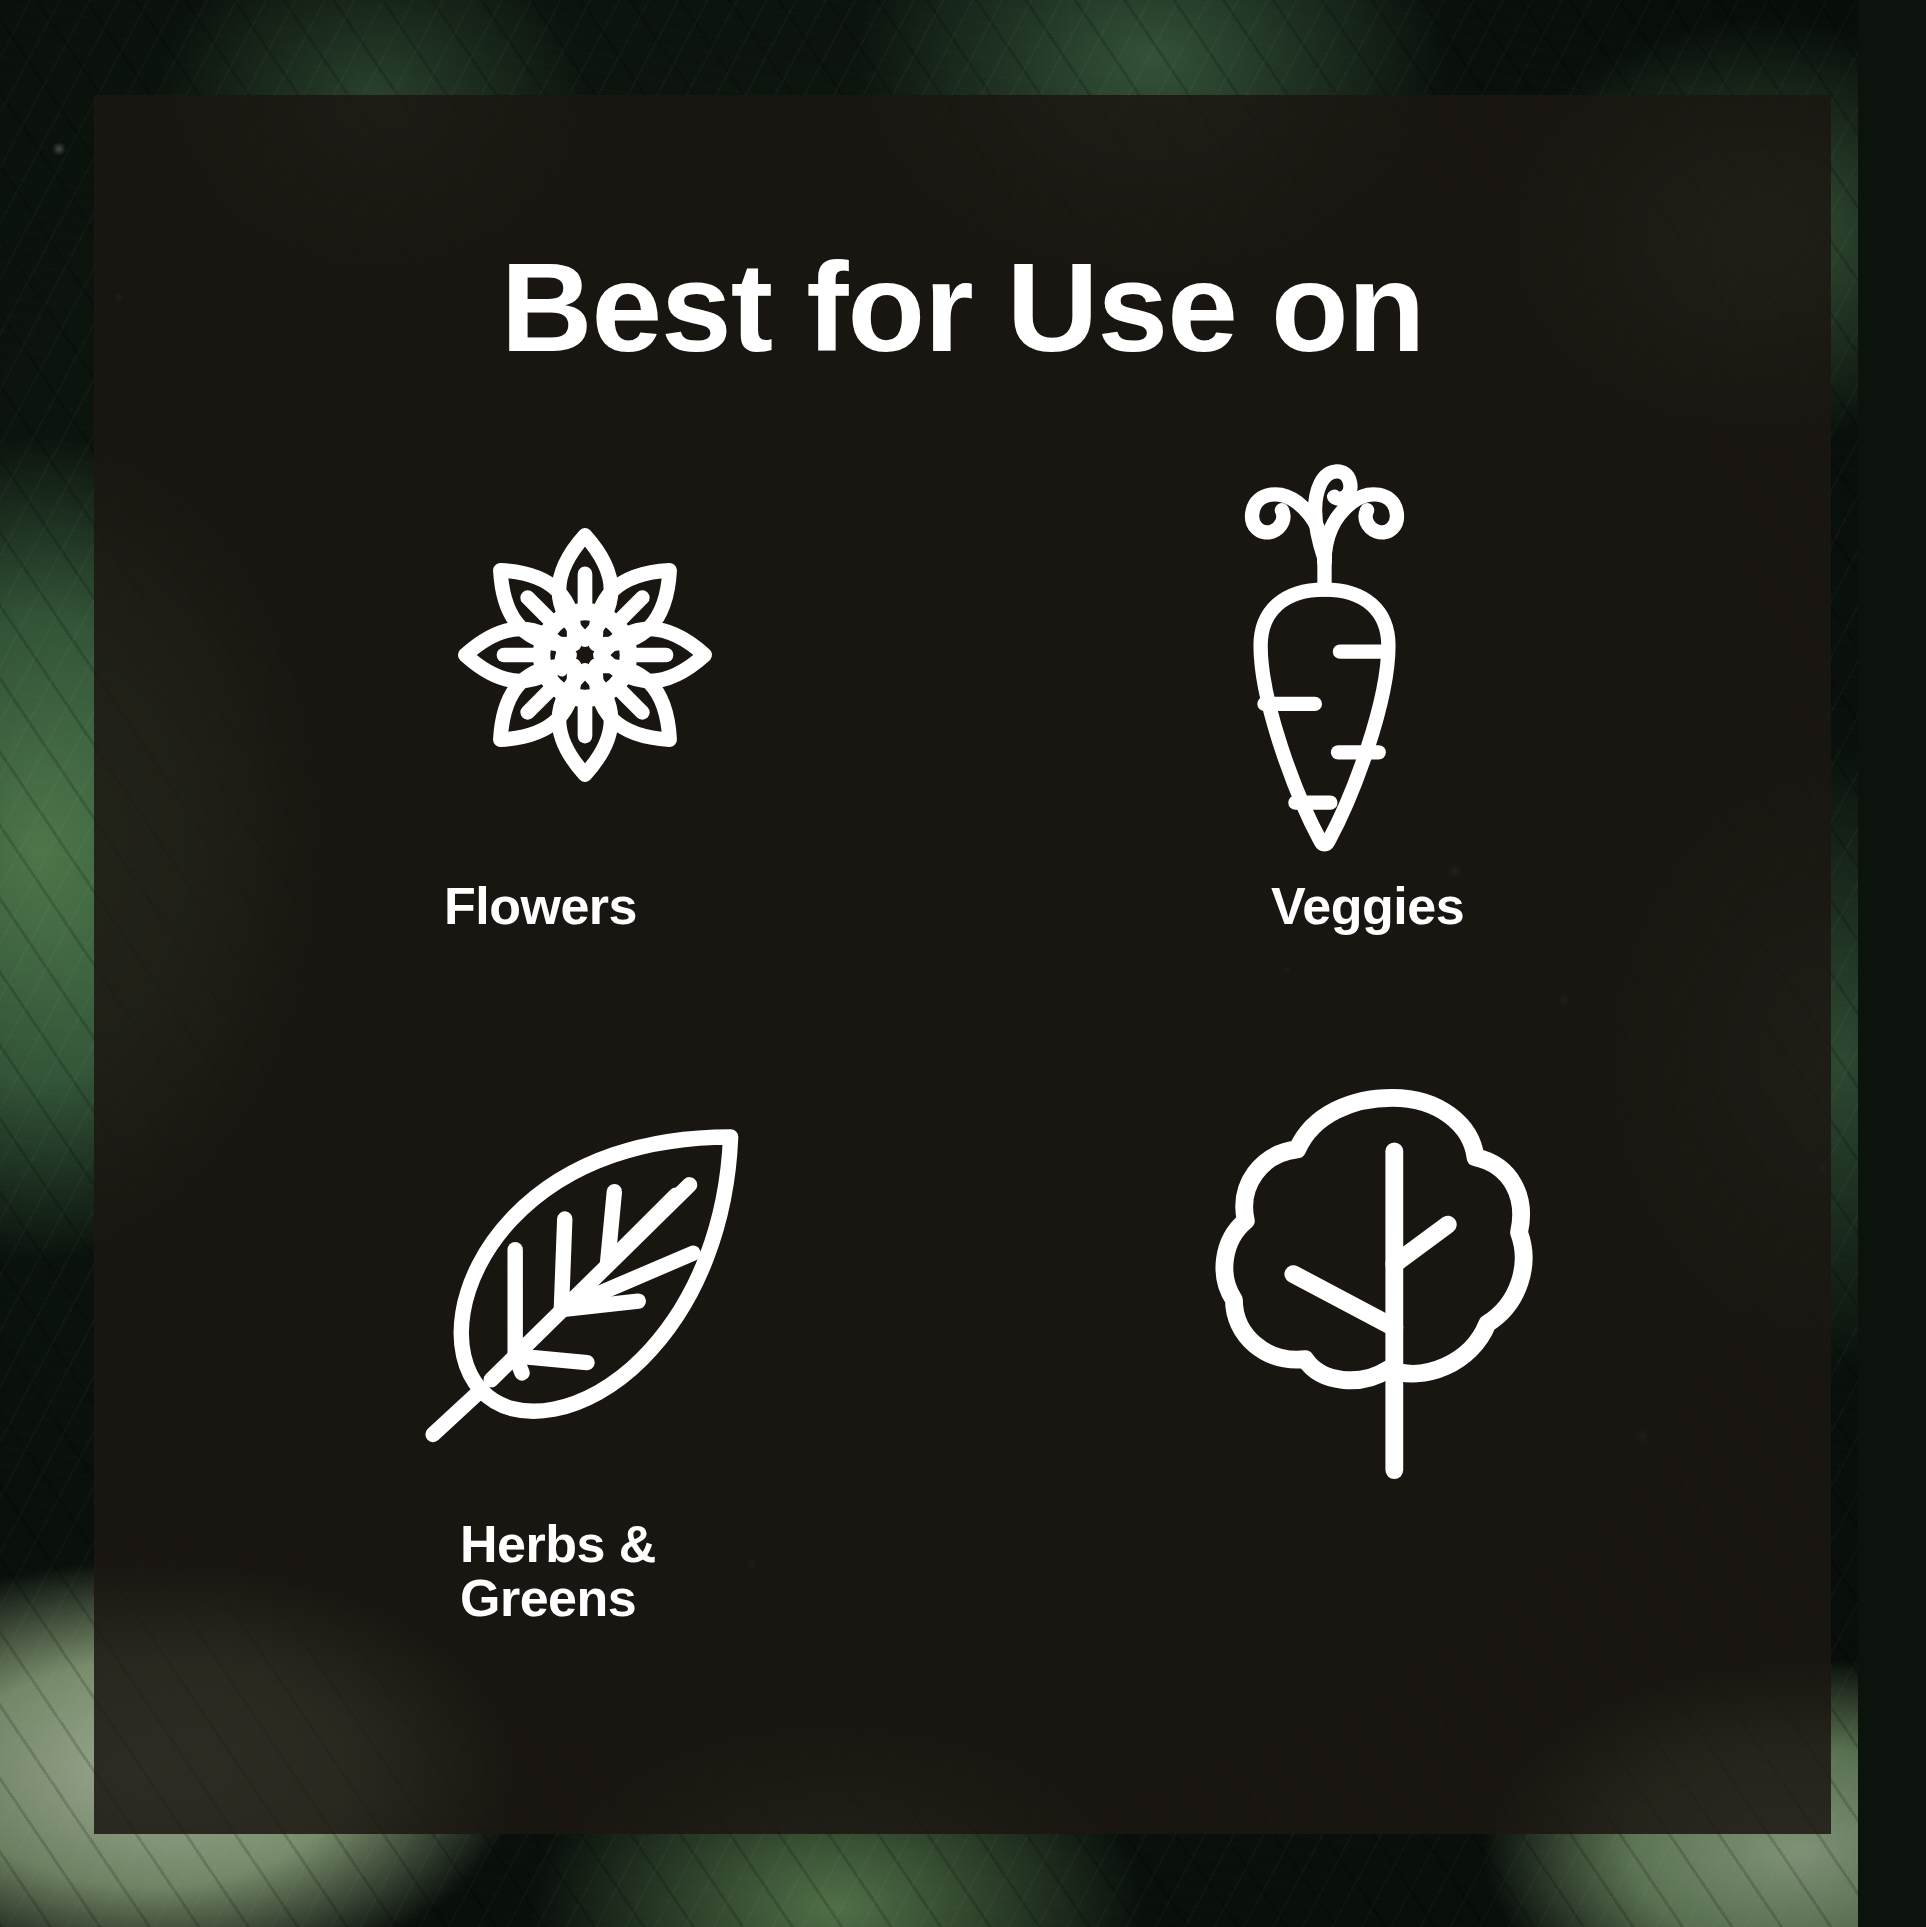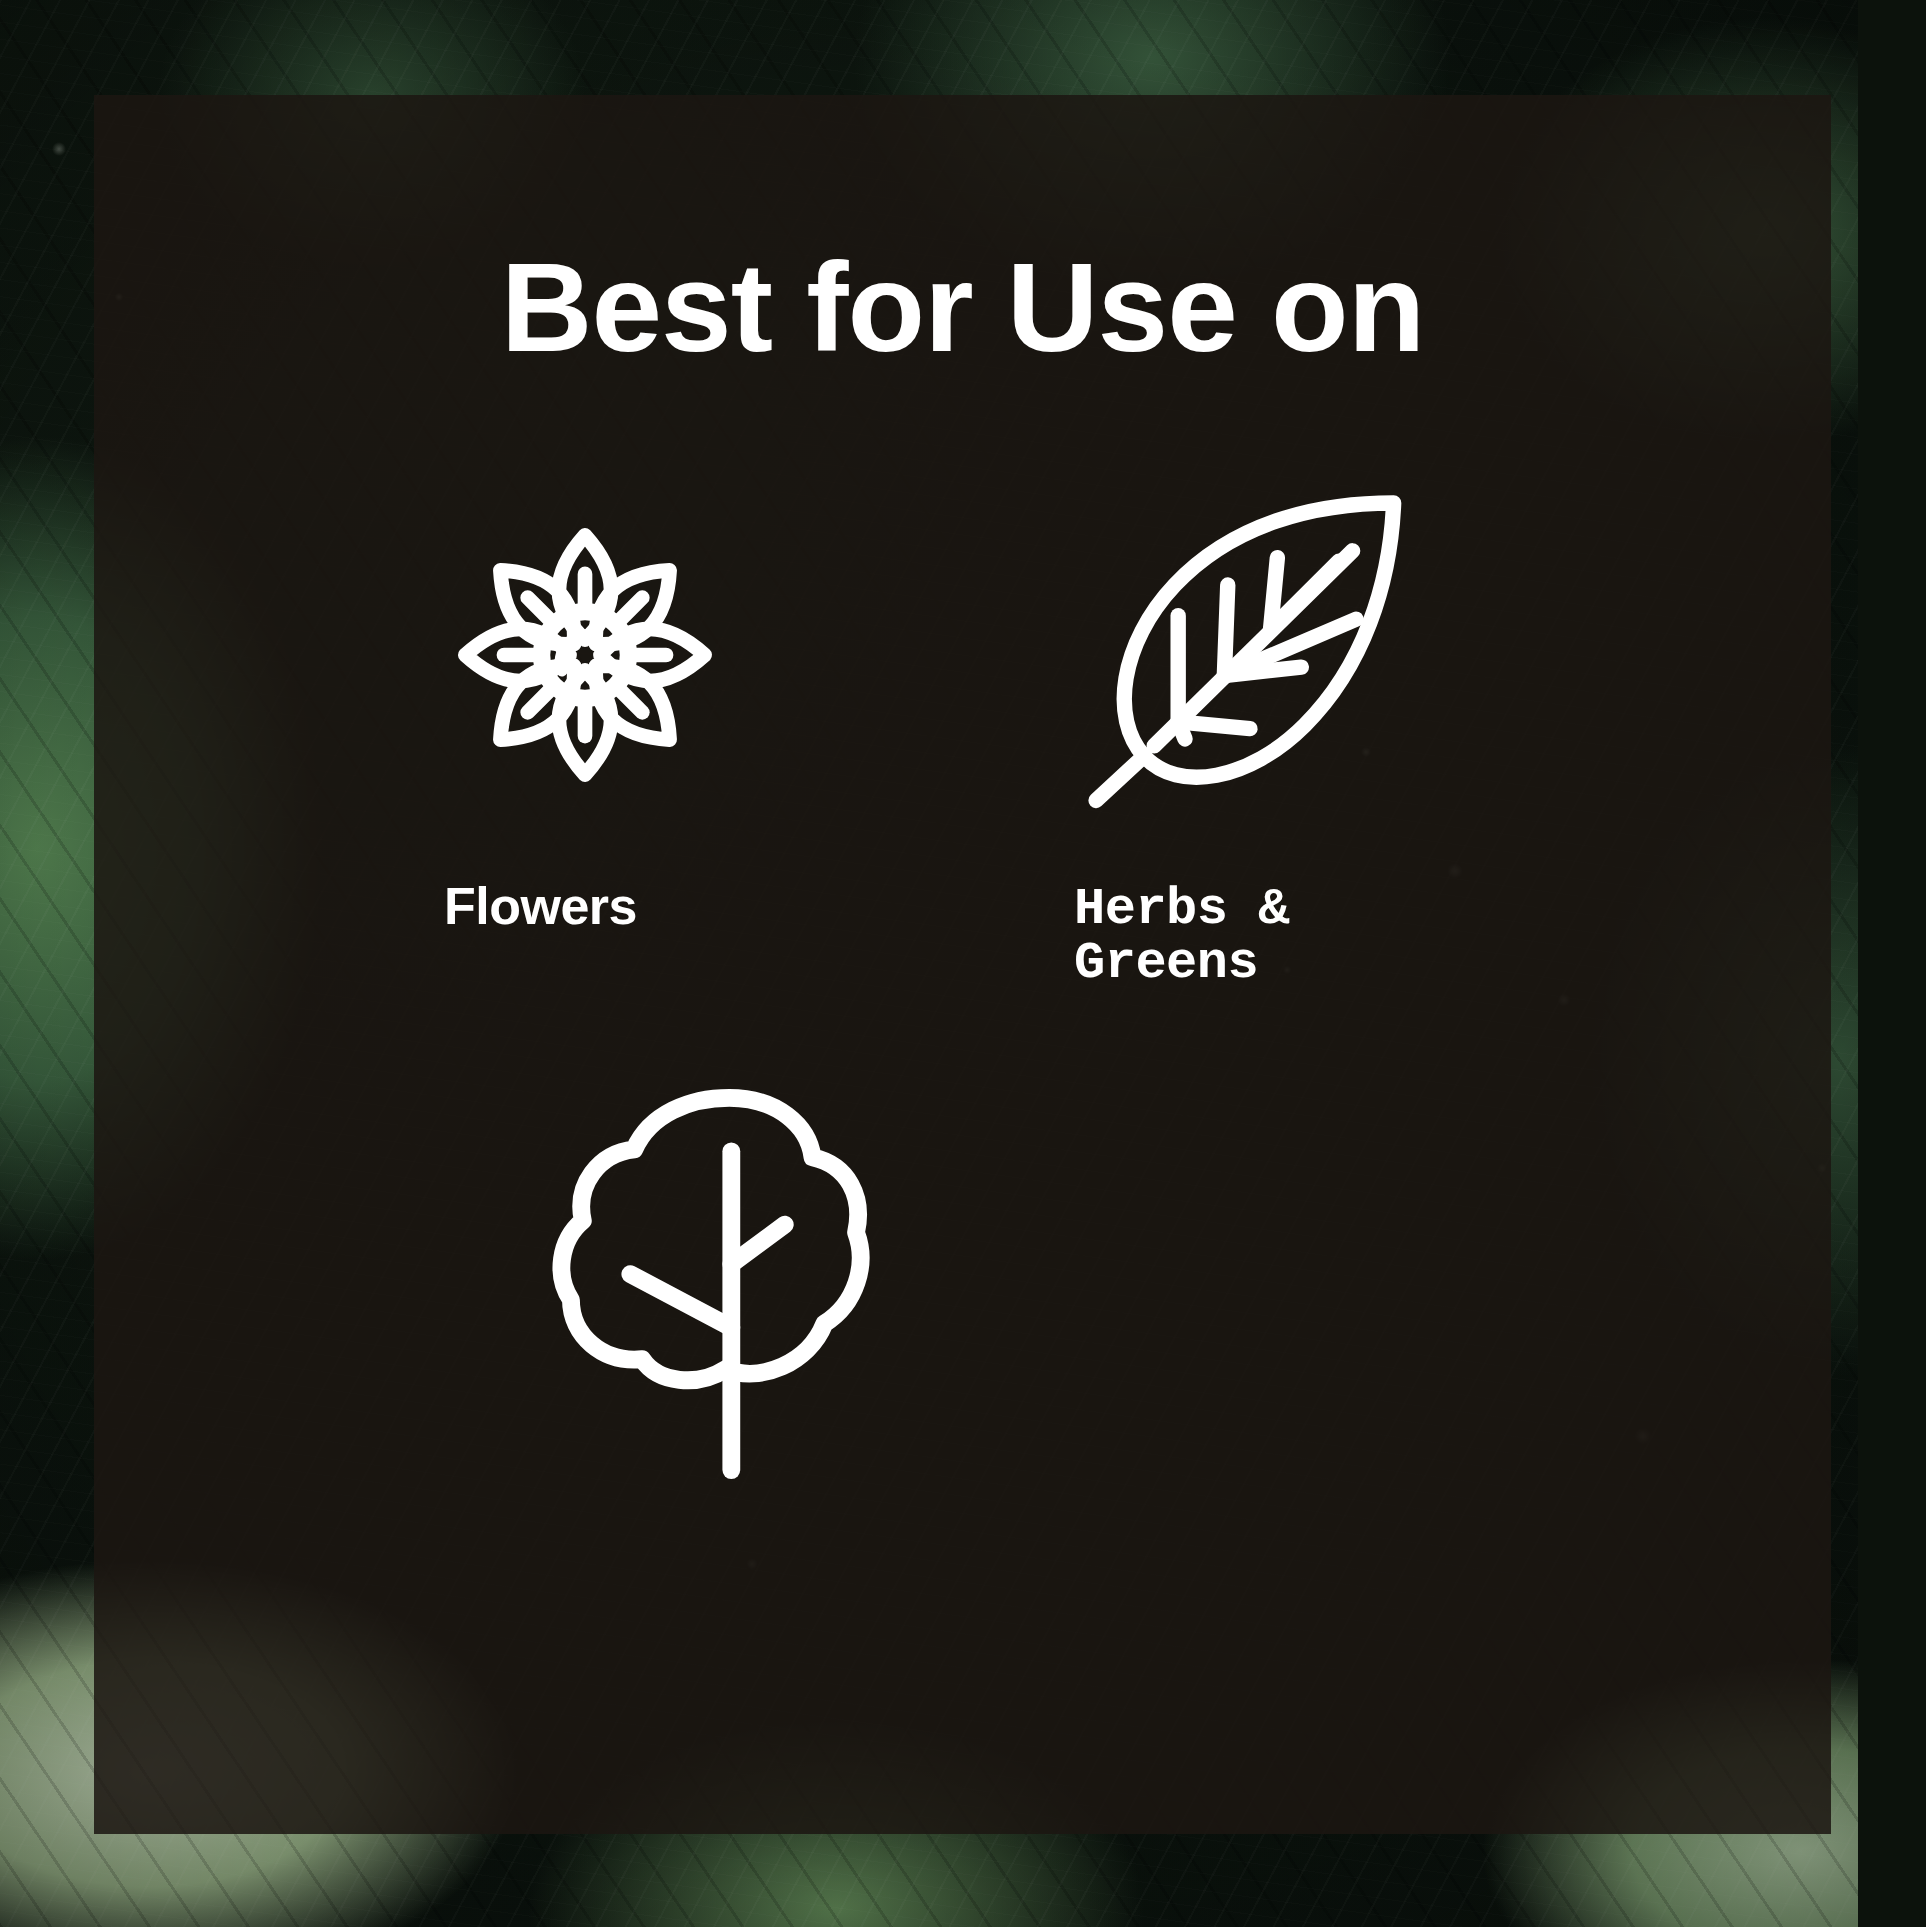--- a/index.html
+++ b/index.html
@@ -123,21 +123,21 @@
   }
 
   
   .cell-flowers  .icon-wrap { padding-left: 50px; }
   .cell-flowers  .cell-label { margin-left: 102px; margin-top: 6px; }
 
   .cell-veggies  .icon-wrap { padding-left: 213px; }
   .cell-veggies  .cell-label { margin-left: 266px; margin-top: 6px; }
 
   .cell-herbs    .icon-wrap { padding-left: 74px; height: 426px; }
-  .cell-herbs    .cell-label { margin-left: 69px; margin-top: 20px; font-family: Liberation Mono, monospace; }
+  .cell-herbs    .cell-label { margin-left: 118px; margin-top: 20px; }
 
   .cell-trees    .icon-wrap { padding-left: 213px; height: 426px; }
   .cell-trees    .cell-label { margin-left: 262px; margin-top: 20px; }
 </style>
 </head>
 <body>
 
 <div id="stage">
 
   <div class="bg-photo"></div>
@@ -188,20 +188,45 @@
 
               <circle cx="100" cy="100" r="22.5" stroke-width="9"></circle>
 
               <path d="M88 108 A 14 14 0 0 1 104 90" stroke-width="6.2"></path>
             </g>
           </svg>
         </div>
         <div class="cell-label">Flowers</div>
       </div>
 
+      <div class="cell cell-veggies">
+        <div class="icon-wrap">
+          <svg width="213" height="411" viewBox="0 0 110 212" fill="none" stroke="#ffffff" stroke-width="7.4" stroke-linecap="round" stroke-linejoin="round">
+
+            <path d="M55 58 C 55 44, 50 34, 41 27 C 32 20, 20 22, 18 31
+                     C 16 39, 22 44, 28 42 C 33 40, 35 35, 33 31"></path>
+            <path d="M55 58 C 55 44, 60 34, 69 27 C 78 20, 90 22, 92 31
+                     C 94 39, 88 44, 82 42 C 77 40, 75 35, 77 31"></path>
+            <path d="M55 56 C 50 41, 48 27, 53 17 C 57 9, 66 9, 68 16
+                     C 70 23, 64 27, 60 24"></path>
+
+            <path d="M55 56 L 55 72"></path>
+
+            <path d="M55 72 C 76 72, 88 83, 88 101 C 88 130, 70 178, 57 202
+                     C 56 204, 54 204, 53 202 C 40 178, 22 130, 22 101
+                     C 22 83, 34 72, 55 72 Z"></path>
+
+            <line x1="63" y1="104" x2="86" y2="104"></line>
+            <line x1="24" y1="131" x2="50" y2="131"></line>
+            <line x1="62" y1="156" x2="83" y2="156"></line>
+            <line x1="40" y1="182" x2="58" y2="182"></line>
+          </svg>
+        </div>
+        <div class="cell-label">Veggies</div>
+      </div>
 
       <div class="cell cell-herbs">
         <div class="icon-wrap">
           <svg width="342" height="342" viewBox="0 0 200 200" fill="none" stroke="#ffffff" stroke-width="9" stroke-linecap="round" stroke-linejoin="round">
 
             <path d="M184 14 C 182 62, 166 110, 132 144
                      C 100 176, 58 184, 38 162
                      C 18 140, 24 96, 56 62
                      C 90 26, 138 14, 184 14 Z"></path>
 

